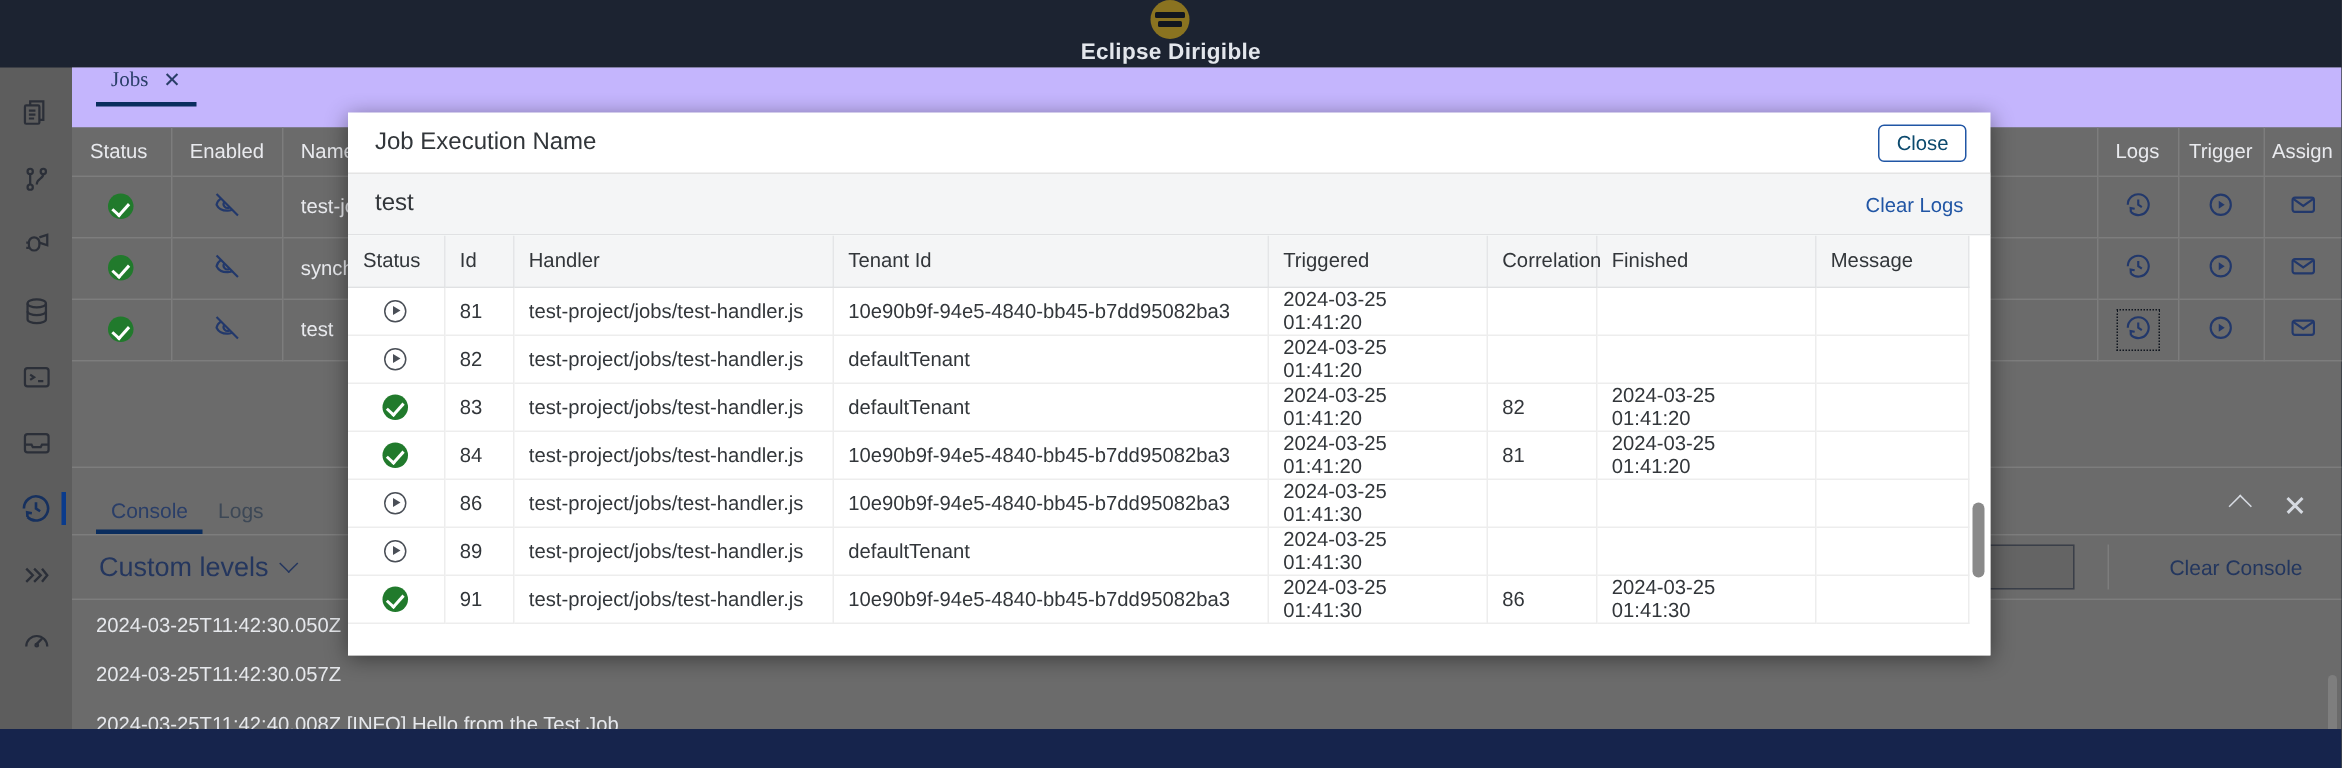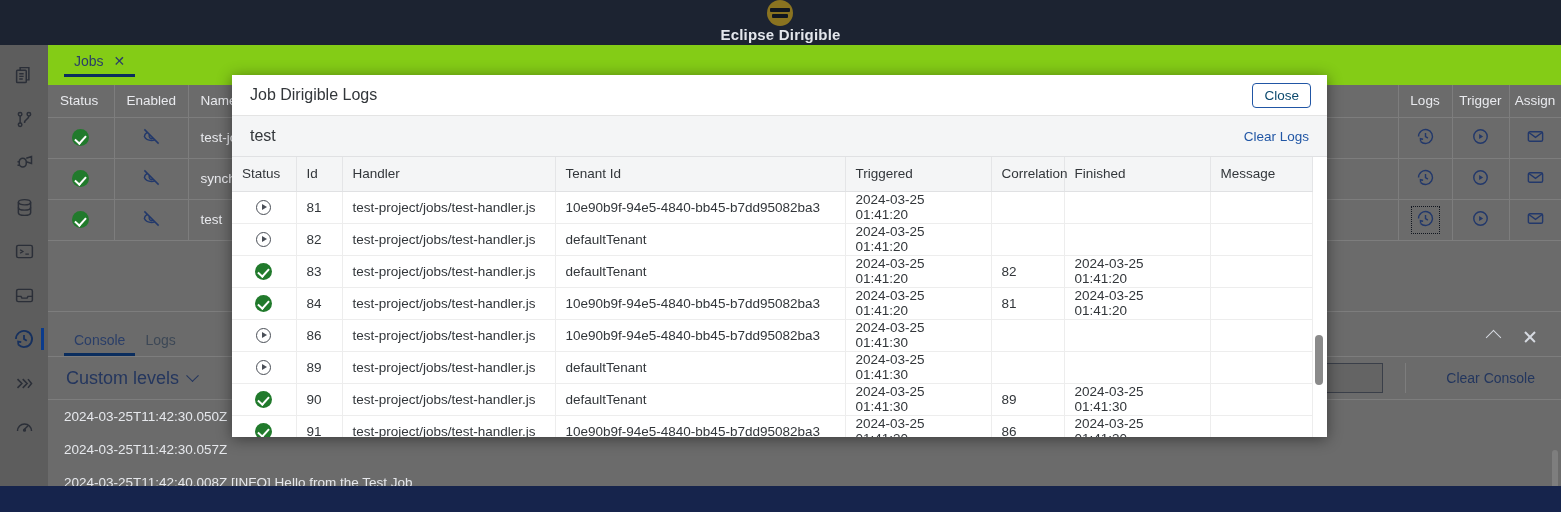--- a/index.html
+++ b/index.html
@@ -45,21 +45,21 @@
   }
   .rail-item { width:48px; height:44px; display:flex; align-items:center; justify-content:center; position:relative; cursor:pointer; }
   .rail-item svg { display:block; }
   .rail-item.active::after{
     content:""; position:absolute; right:4px; top:11px; width:3px; height:22px; background:#0a3b8c;
   }
 
   
   .main { position:absolute; left:48px; top:45px; width:1513px; height:467px; background:#6b6b6b; }
 
-  .tabbar { height:40px; background:#84cc16; display:flex; align-items:center; padding-left:16px; }
+  .tabbar { height:40px; background:#c4b5fd; display:flex; align-items:flex-start; padding-left:16px;font-family:Liberation Serif, serif; }
   .tab { display:flex; align-items:center; gap:10px; padding:0 10px 8px 10px; font-size:14px; color:#2a3e68; position:relative; cursor:pointer; }
   .tab.active::after{ content:""; position:absolute; left:0; right:0; bottom:0; height:3px; background:#0a2d5e; }
   .tab-x { font-size:14px; color:#2a3e68; cursor:pointer; }
 
   
   .jobs-table { width:1513px; border-collapse:collapse; table-layout:fixed; }
   .jobs-table th {
     height:32px; font-size:13.5px; font-weight:normal; color:#e9eaee;
     text-align:left; padding:0 12px; background:#6b6b6b;
     border-bottom:1px solid #7d7d7d; border-right:1px solid #7d7d7d;
@@ -409,21 +409,21 @@
       <div class="log-line">2024-03-25T11:42:30.050Z</div>
       <div class="log-line">2024-03-25T11:42:30.057Z</div>
       <div class="log-line">2024-03-25T11:42:40.008Z [INFO] Hello from the Test Job</div>
       <div class="log-line">2024-03-25T11:42:40.008Z [INFO] Hello from the Test Job</div>
       <div class="cons-scroll"></div>
     </div>
   </div>
 
   <div class="modal">
     <div class="modal-header">
-      <div class="modal-title">Job Dirigible Logs</div>
+      <div class="modal-title">Job Execution Name</div>
       <button class="close-btn">Close</button>
     </div>
 
     <div class="modal-sub">
       <div class="sub-title">test</div>
       <div class="clear-logs">Clear Logs</div>
     </div>
 
     <div class="modal-body">
       <table class="logs-table">
@@ -505,30 +505,20 @@
             <td>89</td>
             <td>test-project/jobs/test-handler.js</td>
             <td>defaultTenant</td>
             <td>2024-03-25 01:41:30</td>
             <td></td>
             <td></td>
             <td></td>
           </tr>
           <tr>
             <td class="ctr"><span class="okcircle"></span></td>
-            <td>90</td>
-            <td>test-project/jobs/test-handler.js</td>
-            <td>defaultTenant</td>
-            <td>2024-03-25 01:41:30</td>
-            <td>89</td>
-            <td>2024-03-25 01:41:30</td>
-            <td></td>
-          </tr>
-          <tr>
-            <td class="ctr"><span class="okcircle"></span></td>
             <td>91</td>
             <td>test-project/jobs/test-handler.js</td>
             <td>10e90b9f-94e5-4840-bb45-b7dd95082ba3</td>
             <td>2024-03-25 01:41:30</td>
             <td>86</td>
             <td>2024-03-25 01:41:30</td>
             <td></td>
           </tr>
         </tbody>
       </table>

